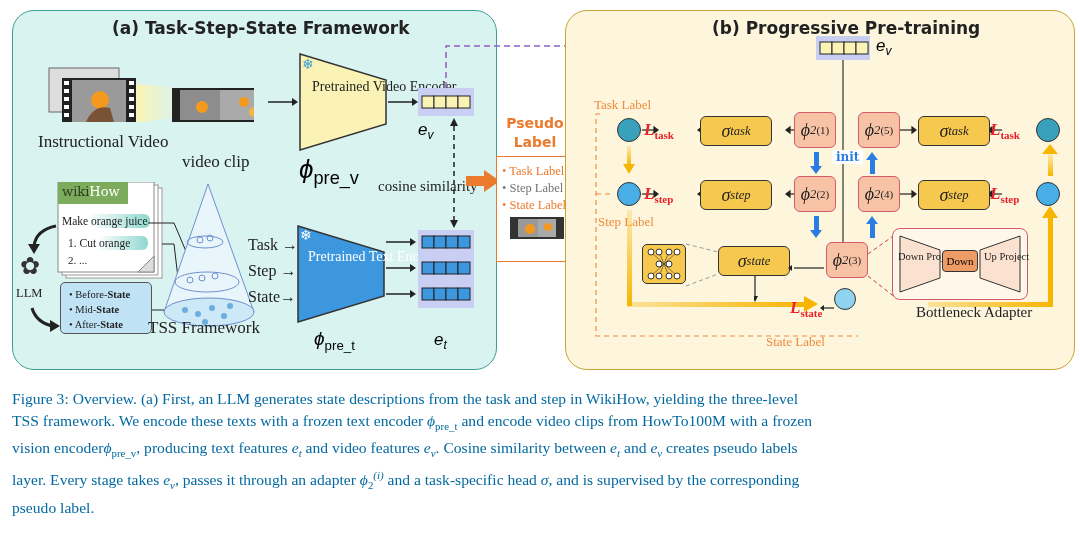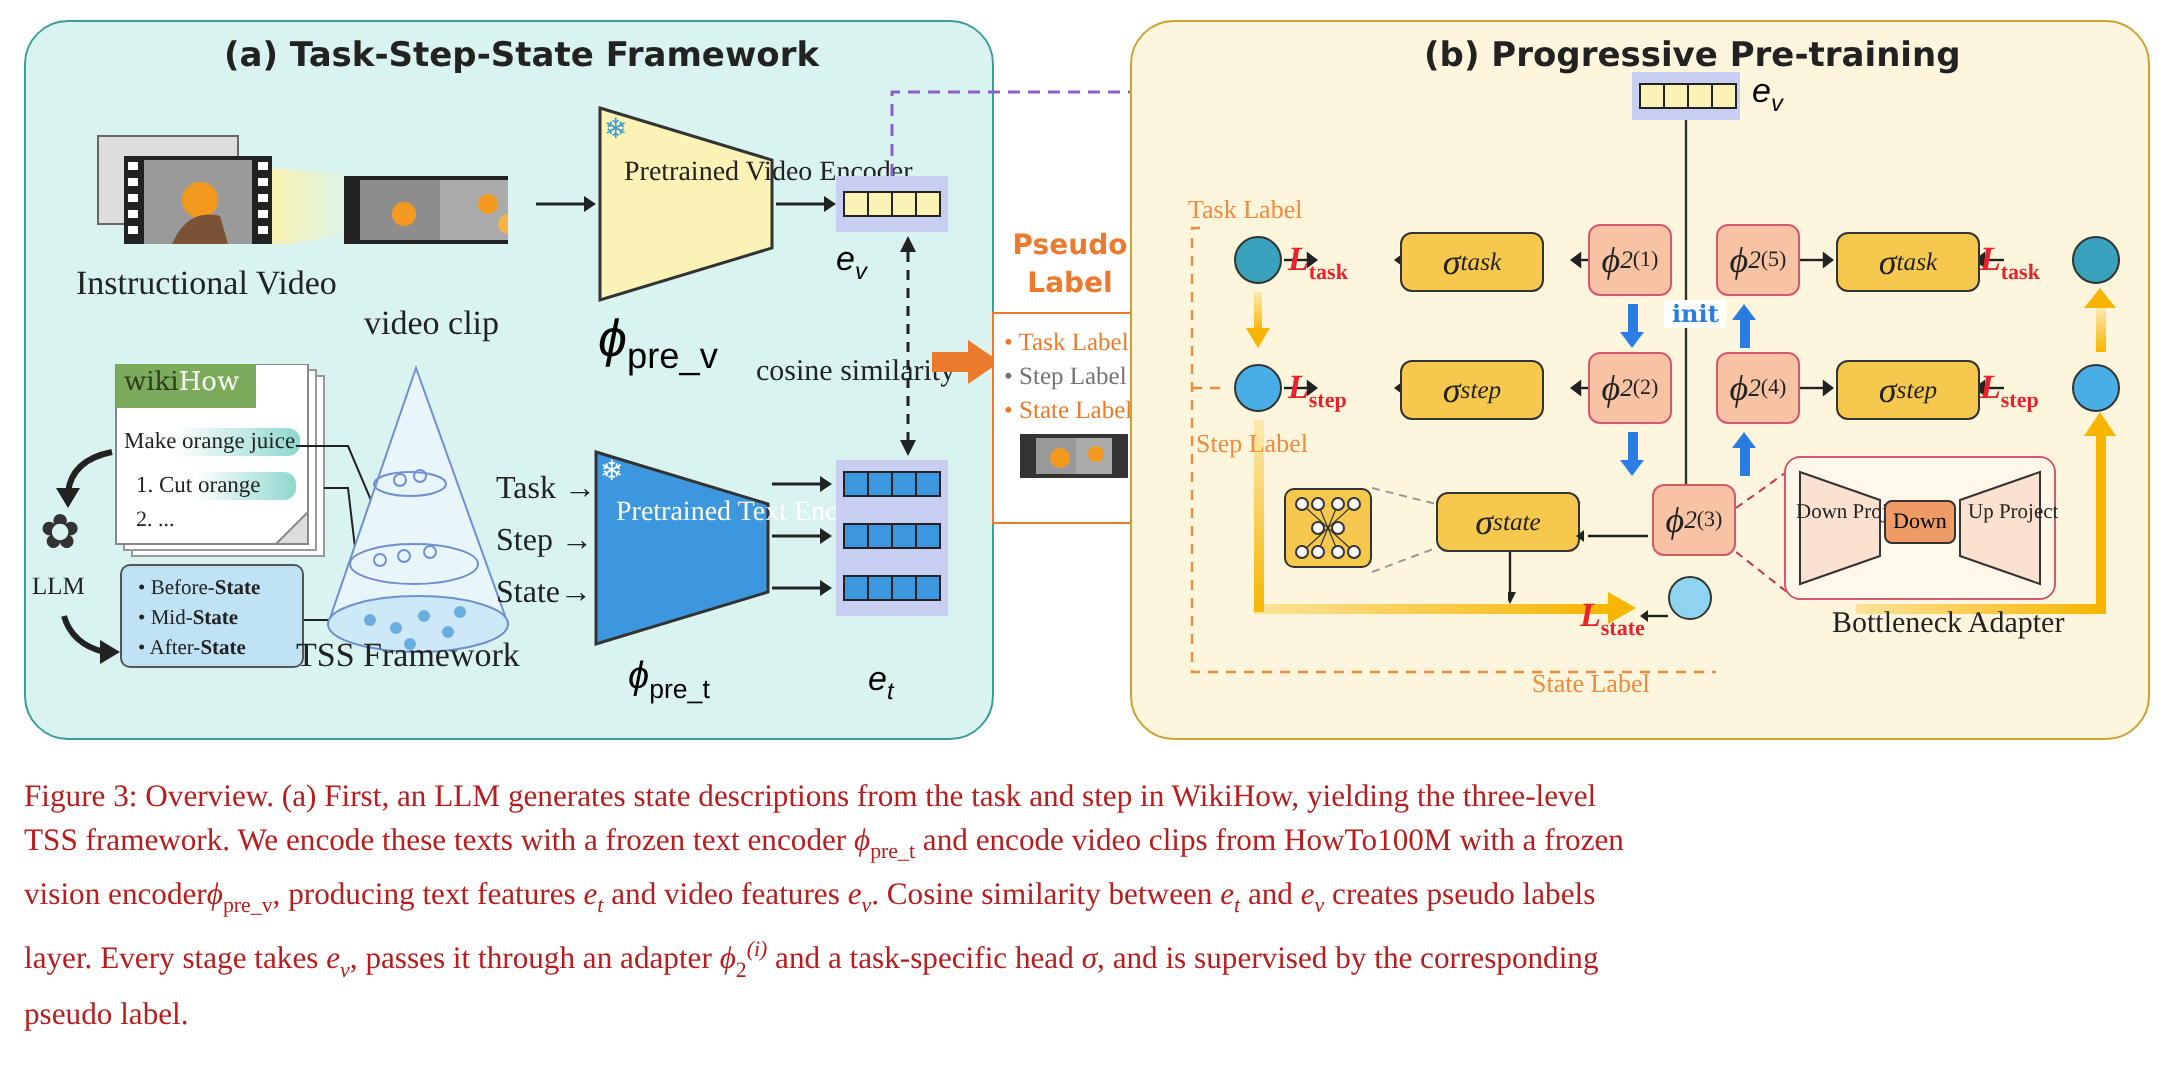--- a/index.html
+++ b/index.html
@@ -3,21 +3,21 @@
 <meta charset="utf-8">
 <style>
   html,body{margin:0;padding:0;background:#ffffff;}
   body{width:1080px;height:545px;position:relative;overflow:hidden;font-family:"DejaVu Serif","Liberation Serif",serif;}
   .abs{position:absolute;}
   .panel-a{left:12px;top:10px;width:485px;height:360px;background:#d9f3f1;border:1.5px solid #3f9d98;border-radius:22px;box-sizing:border-box;}
   .panel-b{left:565px;top:10px;width:510px;height:360px;background:#fdf6dc;border:1.5px solid #c9a232;border-radius:22px;box-sizing:border-box;}
   .ptitle{font-family:"DejaVu Sans","Liberation Sans",sans-serif;font-weight:bold;font-size:17px;color:#222;white-space:nowrap;}
   .serif{font-family:Liberation Sans, sans-serif;text-align:right;}
   .lbl{font-family:"Liberation Serif",serif;color:#222;white-space:nowrap;}
-  .caption{left:12px;top:388px;width:1060px;font-family:"Liberation Serif",serif;font-size:15.6px;line-height:22px;color:#b91c1c;text-align:justify;}
+  .caption{left:12px;top:388px;width:1060px;font-family:"Liberation Serif",serif;font-size:15.6px;line-height:22px;color:#0369a1;text-align:justify;}
   .caption p{margin:0;}
   .math{font-style:italic;}
   sub{font-size:70%;}
   .box{box-sizing:border-box;display:flex;align-items:center;justify-content:center;}
   .sigma{background:#f6c94e;border:1.5px solid #333;border-radius:6px;font-family:"Liberation Serif",serif;font-style:italic;font-size:18px;color:#222;}
   .phi{background:#f7c3a4;border:1.5px solid #d35a6e;border-radius:6px;font-family:"Liberation Serif",serif;font-style:italic;font-size:18px;color:#222;}
   .loss{font-family:"Liberation Serif",serif;font-style:italic;font-weight:bold;color:#e8212b;font-size:17px;white-space:nowrap;}
   .loss sub{font-style:normal;font-weight:bold;font-size:11px;}
   .orange-lbl{font-family:"Liberation Serif",serif;color:#f08a3c;font-size:13px;white-space:nowrap;}
 </style>

